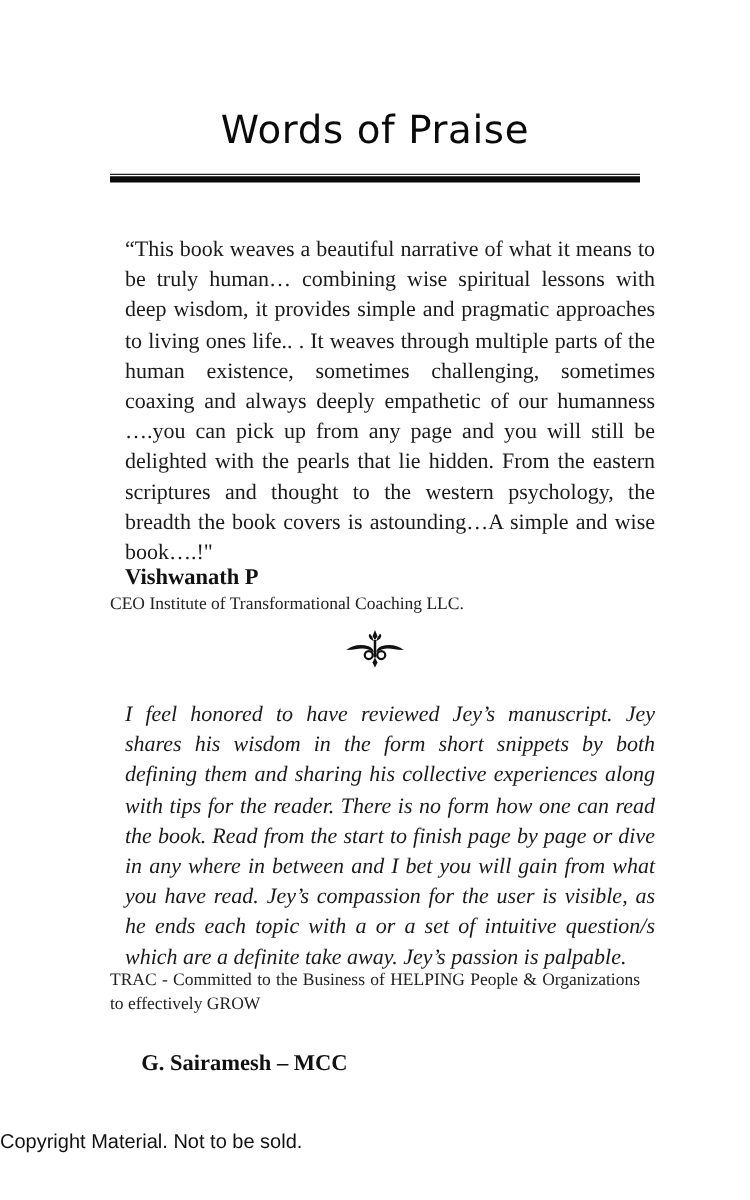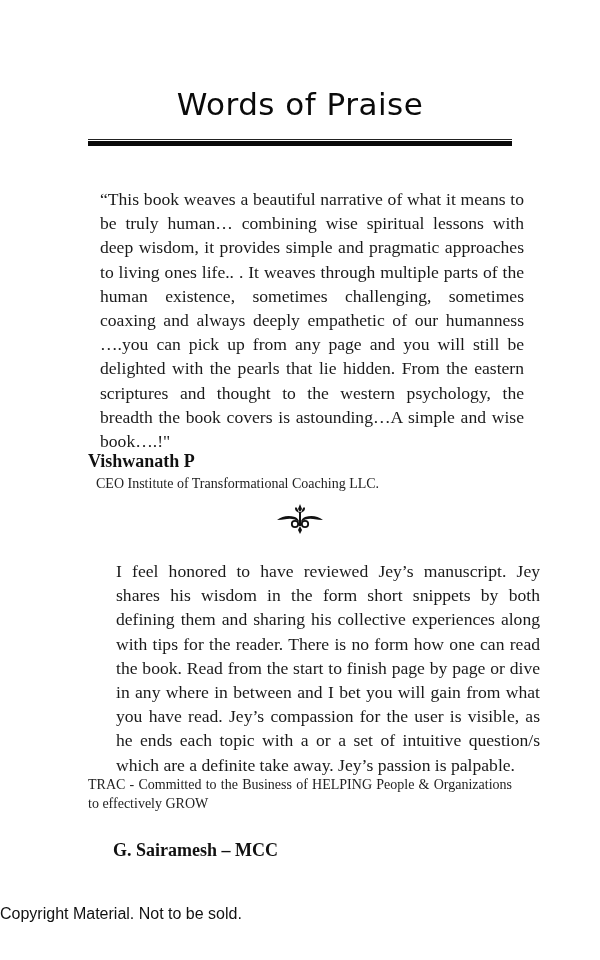--- a/index.html
+++ b/index.html
@@ -10,30 +10,30 @@
     font-family: "DejaVu Sans", sans-serif; font-weight: normal; font-size: 31px;
     letter-spacing: 0.5px; color: #0a0a0a; margin: 0;
   }
   .rule-thin { position: absolute; top: 139px; left: 0; width: 424px; height: 1px; background: #222; }
   .rule-thick { position: absolute; top: 141px; left: 0; width: 424px; height: 5px; background: #0a0a0a; }
   .body-text {
     font-family: "Liberation Serif", serif; font-size: 17.6px; line-height: 24.2px;
     text-align: justify; color: #1a1a1a; margin: 12px;
   }
   .q1 { position: absolute; top: 175px; left: 0; width: 424px; }
-  .q2 { position: absolute; top: 547px; left: 16px; width: 424px; }
+  .q2 { position: absolute; top: 547px; left: 0; width: 424px; font-style: italic; }
   .author {
     font-family: "Liberation Serif", serif; font-weight: bold; font-size: 18px; color: #111; margin: 0;
   }
   .affil {
     font-family: "Liberation Serif", serif; font-size: 14px; line-height: 19px; color: #222; margin: 0;
     text-align: justify;
   }
-  .a1 { position: absolute; top: 451px; left: 0; }
-  .af1 { position: absolute; top: 474px; left: 8px; width: 424px; }
+  .a1 { position: absolute; top: 451px; left: 12px; }
+  .af1 { position: absolute; top: 474px; left: 0; width: 424px; }
   .a2 { position: absolute; top: 840px; left: 0; margin-left: 25px; }
   .af2 { position: absolute; top: 775px; left: 0; width: 424px; }
   .ornament { position: absolute; top: 503px; left: 187px; width: 50px; height: 32px; }
   .footer {
     position: absolute; top: 905px; left: 0; width: 600px; 
     font-family: "Liberation Sans", sans-serif; font-size: 16px; color: #111;
   }
 </style>
 </head>
 <body>

